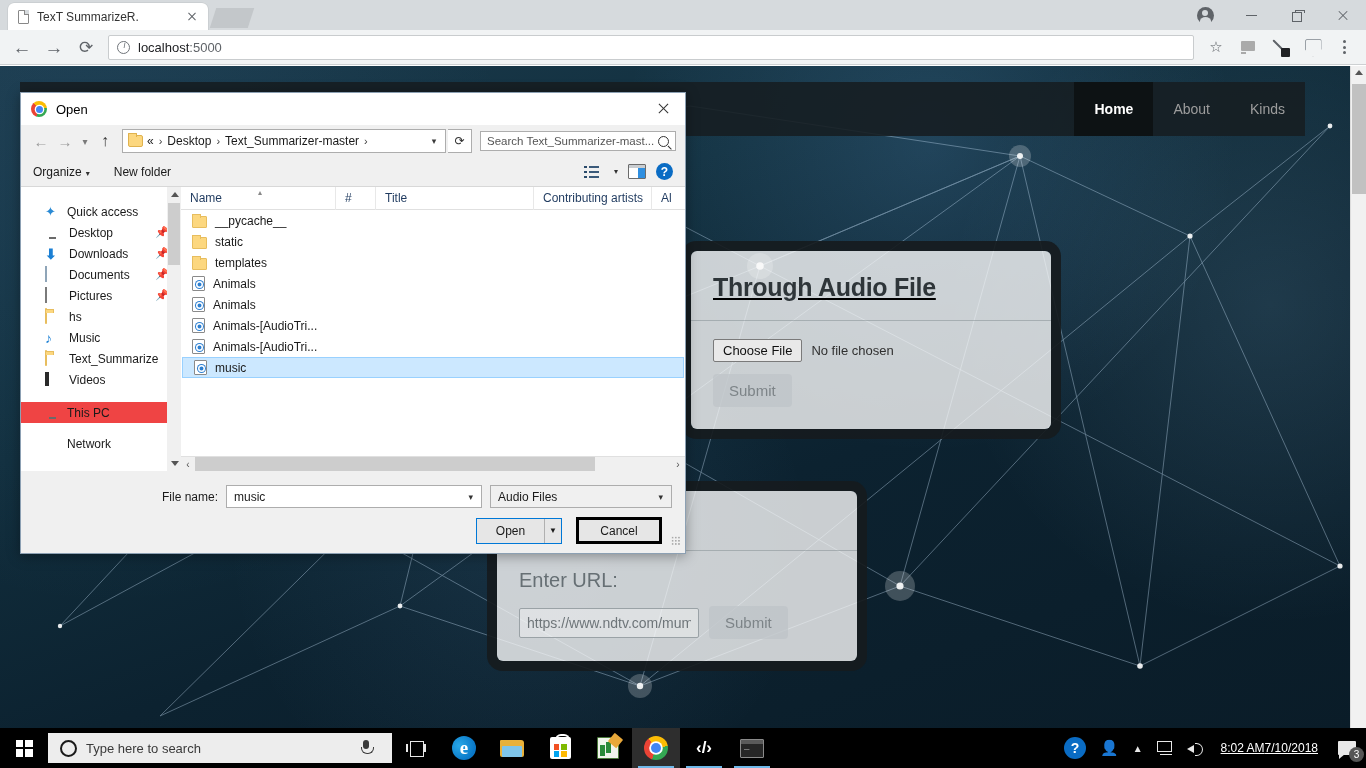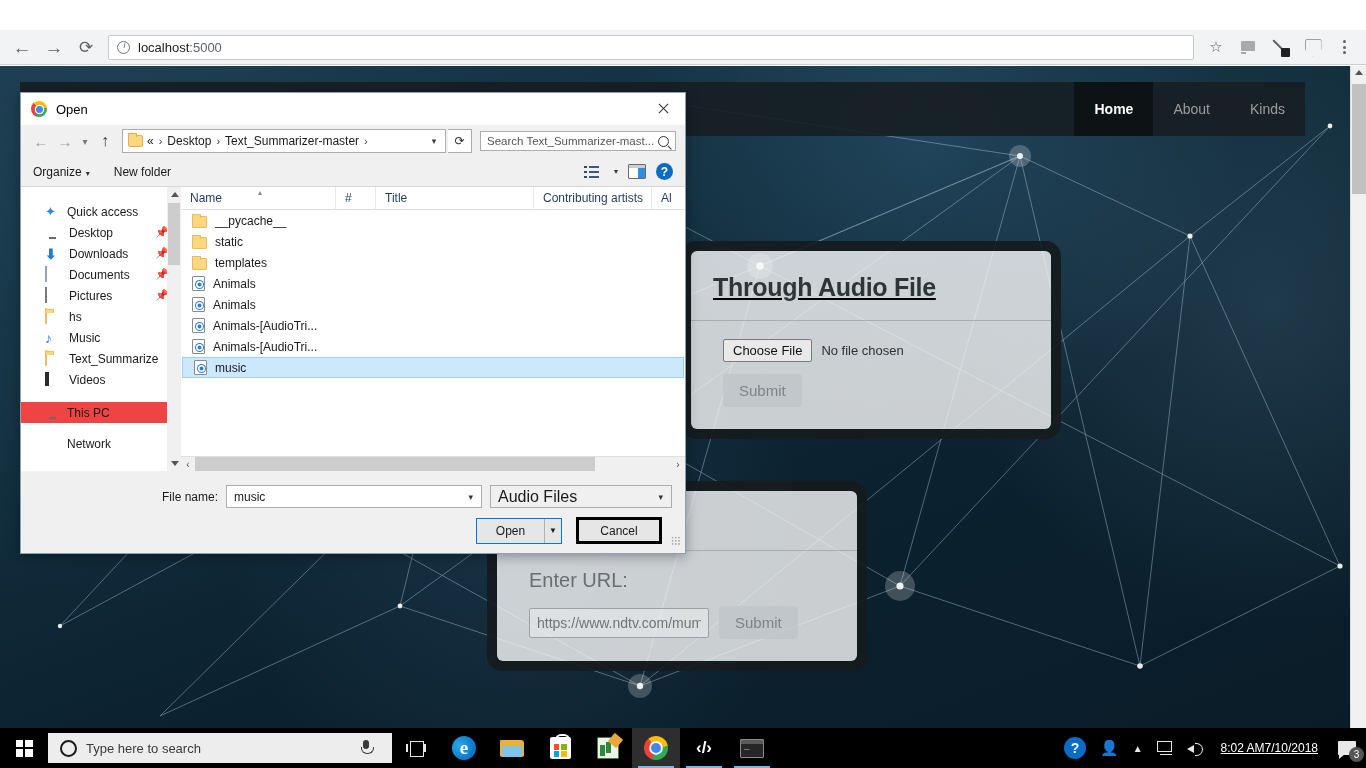--- a/index.html
+++ b/index.html
@@ -173,21 +173,21 @@
 
   .panel {
     position: absolute; border-radius: 6px;
     background: rgba(250,250,250,0.80);
     box-shadow: 0 0 0 10px rgba(22,27,30,0.92);
   }
   .panel-head {
     padding: 22px 12px 18px 22px; border-bottom: 1px solid rgba(120,130,135,0.45); text-decoration: underline;
   }
   .panel-title { font-size: 25px; font-weight: bold; color: #2e3539; letter-spacing: -0.3px; }
-  .panel-body { padding: 18px 22px 22px 32px; }
+  .panel-body { padding: 18px 22px 22px 22px; }
 
   .file-row { display: flex; align-items: center; margin-bottom: 12px; }
   .choose-file-btn {
     font-size: 13px; color: #101010; background: #e9e9e9;
     border: 1px solid #7a7a7a; border-radius: 2px;
     padding: 3px 9px; cursor: pointer; font-family: "Liberation Sans", sans-serif;
   }
   .no-file-text { font-size: 13px; color: #303030; margin-left: 9px; }
   .submit-btn {
     display: inline-block; font-size: 15px; color: #7d8488;
@@ -436,21 +436,21 @@
   .fn-input {
     width: 256px; height: 23px; background: #fff; border: 1px solid #adadad;
     display: flex; align-items: center; padding: 0 4px 0 7px;
   }
   .fn-input .v { flex: 1; font-size: 12px; color: #1a1a1a; }
   .fn-input .dd { font-size: 9px; color: #333; padding: 0 4px; cursor: pointer; }
   .type-select {
     width: 182px; height: 23px; background: #f0f0f0; border: 1px solid #adadad;
     display: flex; align-items: center; padding: 0 4px 0 7px; margin-left: 8px;
   }
-  .type-select .v { flex: 1; font-size: 16px; color: #1a1a1a; }
+  .type-select .v { flex: 1; font-size: 12px; color: #1a1a1a; }
   .type-select .dd { font-size: 9px; color: #333; padding: 0 4px; }
   .btn-row {
     position: absolute; right: 23px; top: 46px; display: flex; align-items: center; gap: 14px;
   }
   .open-split { display: flex; border: 1.5px solid #0078d7; }
   .open-main {
     width: 68px; height: 24px; background: #e6e6e6; border-right: 1px solid #b0b0b0;
     display: flex; align-items: center; justify-content: center;
     font-size: 12px; color: #1a1a1a; cursor: pointer;
   }
@@ -640,20 +640,42 @@
     display: flex; align-items: center; justify-content: center;
   }
 </style>
 </head>
 <body>
 
 <div id="screen">
 
   <div id="chrome-window">
 
+    <div class="tabstrip">
+      <div class="tab">
+        <span class="tab-favicon"></span>
+        <span class="tab-title">TexT SummarizeR.</span>
+        <span class="tab-close"></span>
+      </div>
+      <div class="tab-ghost"></div>
+      <div class="win-controls">
+        <div class="win-btn">
+          <span class="avatar-icon"></span>
+        </div>
+        <div class="win-btn">
+          <span class="min-glyph"></span>
+        </div>
+        <div class="win-btn">
+          <span class="max-glyph"></span>
+        </div>
+        <div class="win-btn">
+          <span class="close-glyph"></span>
+        </div>
+      </div>
+    </div>
 
     <div class="toolbar">
       <div class="tb-icon">
           <span class="arrow-l">←</span>
         </div>
       <div class="tb-icon">
           <span class="arrow-r">→</span>
         </div>
       <div class="tb-icon">
           <span class="reload">⟳</span>

